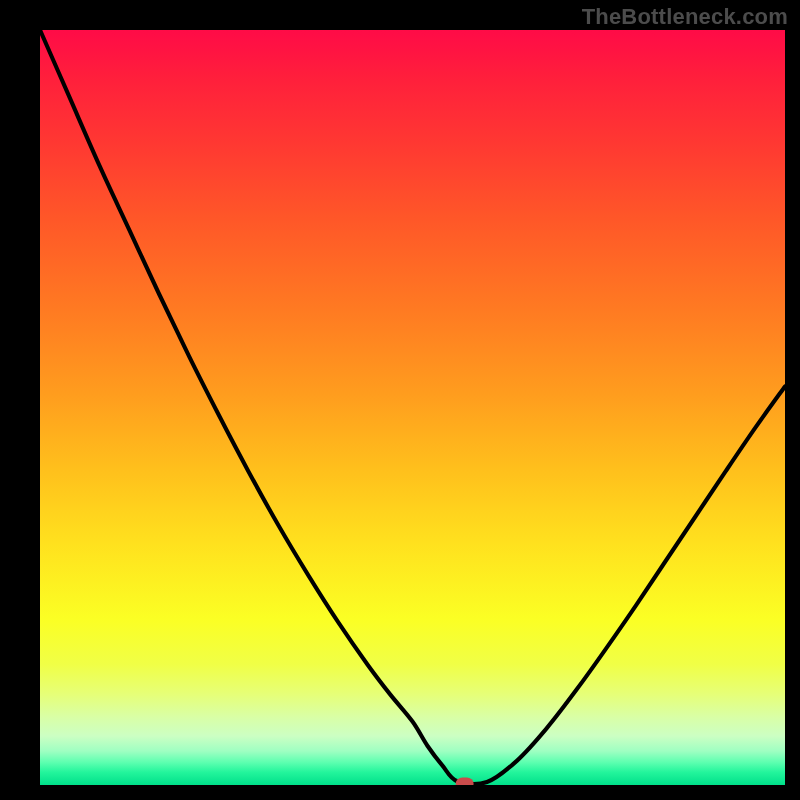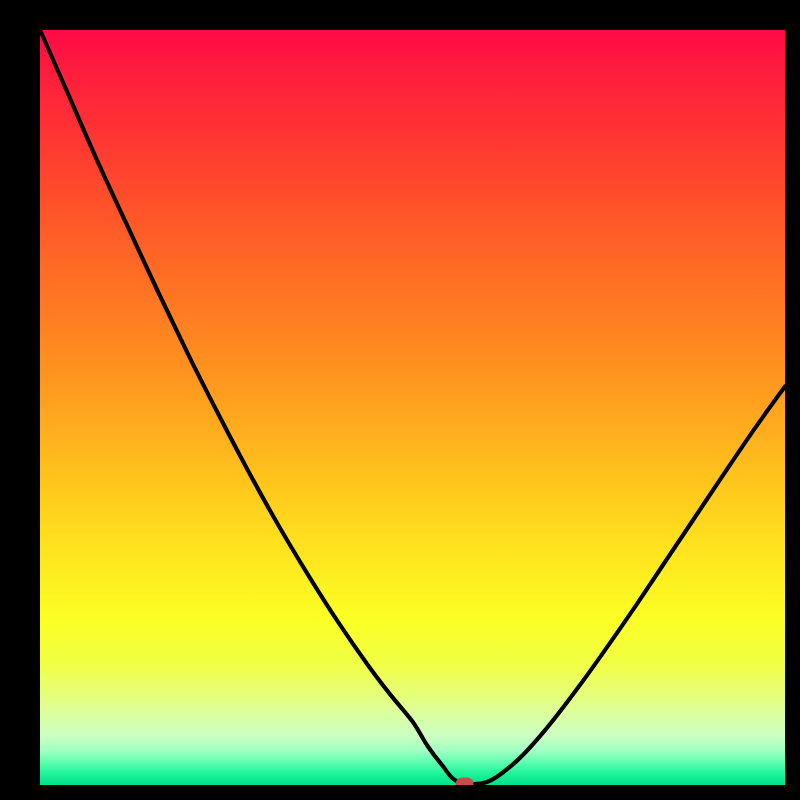--- a/index.html
+++ b/index.html
@@ -69,20 +69,21 @@
   }
   .marker {
     fill: #c94b4b;
     stroke: none;
   }
 </style>
 </head>
 <body>
 
 <div class="frame">
+  <div class="watermark">TheBottleneck.com</div>
 
   <div class="plot-area">
     <svg viewBox="0 0 100 100" preserveAspectRatio="none">
       <path id="curve-path" class="curve" d="M 0.00 0.00 C 0.67 1.50, 2.67 6.00, 4.00 9.00 C 5.33 12.00, 6.67 15.08, 8.00 18.00 C 9.33 20.92, 10.67 23.67, 12.00 26.50 C 13.33 29.33, 14.67 32.22, 16.00 35.00 C 17.33 37.78, 18.67 40.53, 20.00 43.20 C 21.33 45.87, 22.67 48.45, 24.00 51.00 C 25.33 53.55, 26.67 56.07, 28.00 58.50 C 29.33 60.93, 30.67 63.32, 32.00 65.60 C 33.33 67.88, 34.67 70.07, 36.00 72.20 C 37.33 74.33, 38.67 76.42, 40.00 78.40 C 41.33 80.38, 42.83 82.50, 44.00 84.10 C 45.17 85.70, 46.00 86.75, 47.00 88.00 C 48.00 89.25, 49.17 90.47, 50.00 91.60 C 50.83 92.73, 51.33 93.83, 52.00 94.80 C 52.67 95.77, 53.33 96.62, 54.00 97.40 C 54.67 98.18, 55.00 99.13, 56.00 99.50 C 57.00 99.87, 58.67 100.05, 60.00 99.60 C 61.33 99.15, 62.67 97.98, 64.00 96.80 C 65.33 95.62, 66.67 94.07, 68.00 92.50 C 69.33 90.93, 70.67 89.17, 72.00 87.40 C 73.33 85.63, 74.67 83.77, 76.00 81.90 C 77.33 80.03, 78.67 78.13, 80.00 76.20 C 81.33 74.27, 82.67 72.27, 84.00 70.30 C 85.33 68.33, 86.67 66.37, 88.00 64.40 C 89.33 62.43, 90.67 60.45, 92.00 58.50 C 93.33 56.55, 94.67 54.58, 96.00 52.70 C 97.33 50.82, 99.33 48.12, 100.00 47.20"></path>
       <rect id="marker-rect" class="marker" rx="0.9" ry="0.9" x="55.80" y="99.00" width="2.4" height="1.6"></rect>
     </svg>
   </div>
 </div>
 
 </body></html>

